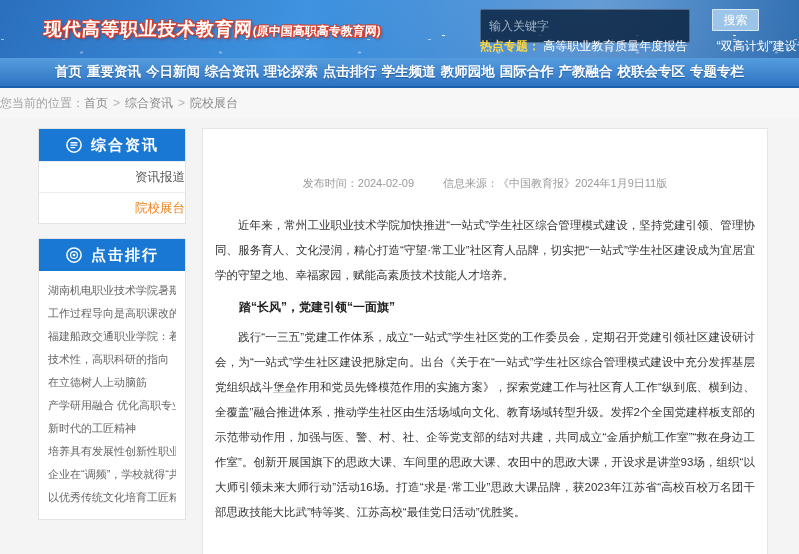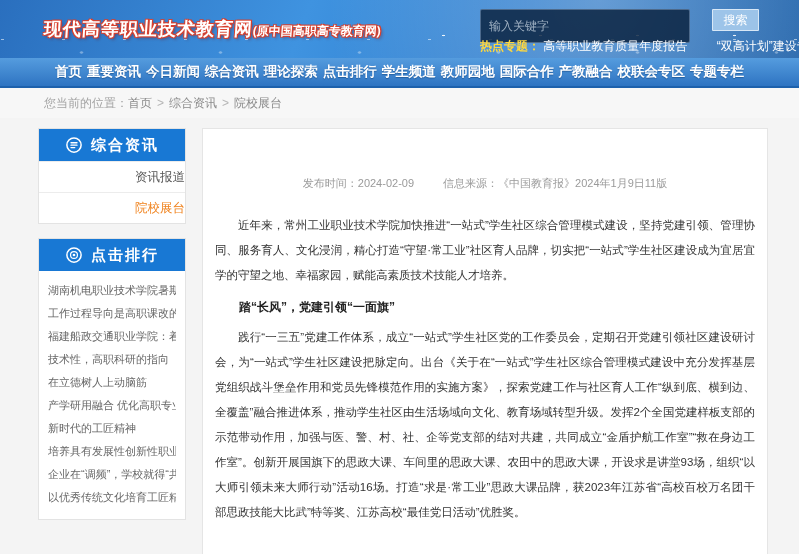--- a/index.html
+++ b/index.html
@@ -54,21 +54,21 @@
     padding:0 55px;
     background:linear-gradient(180deg,#559cde 0%,#2e74c2 100%);
     border-bottom:2px solid #1d61ac;
   }
   .nav a {
     color:#fff; font-size:13.5px; font-weight:bold; text-decoration:none;
     text-shadow:0 1px 1px rgba(0,40,90,.4); cursor:pointer; white-space:nowrap;
   }
   
   .crumb {
-    height:30px; line-height:30px; padding-left:44px;
+    height:30px; line-height:30px; 
     font-size:12px; color:#a3a3a3; background:#f7f7f7;
   }
   .crumb a { color:#8b8b8b; text-decoration:none; cursor:pointer; }
   .crumb .sep { margin:0 5px; color:#b5b5b5; }
   
   .wrap { display:flex; padding:10px 31px 0 38px; gap:16px; align-items:flex-start; }
   .side { width:148px; flex:0 0 148px; }
   .side-box { background:#fff; border:1px solid #e3e3e3; margin-bottom:14px; }
   .side-head {
     height:32px; background:#1878d4; color:#fff; display:flex;

